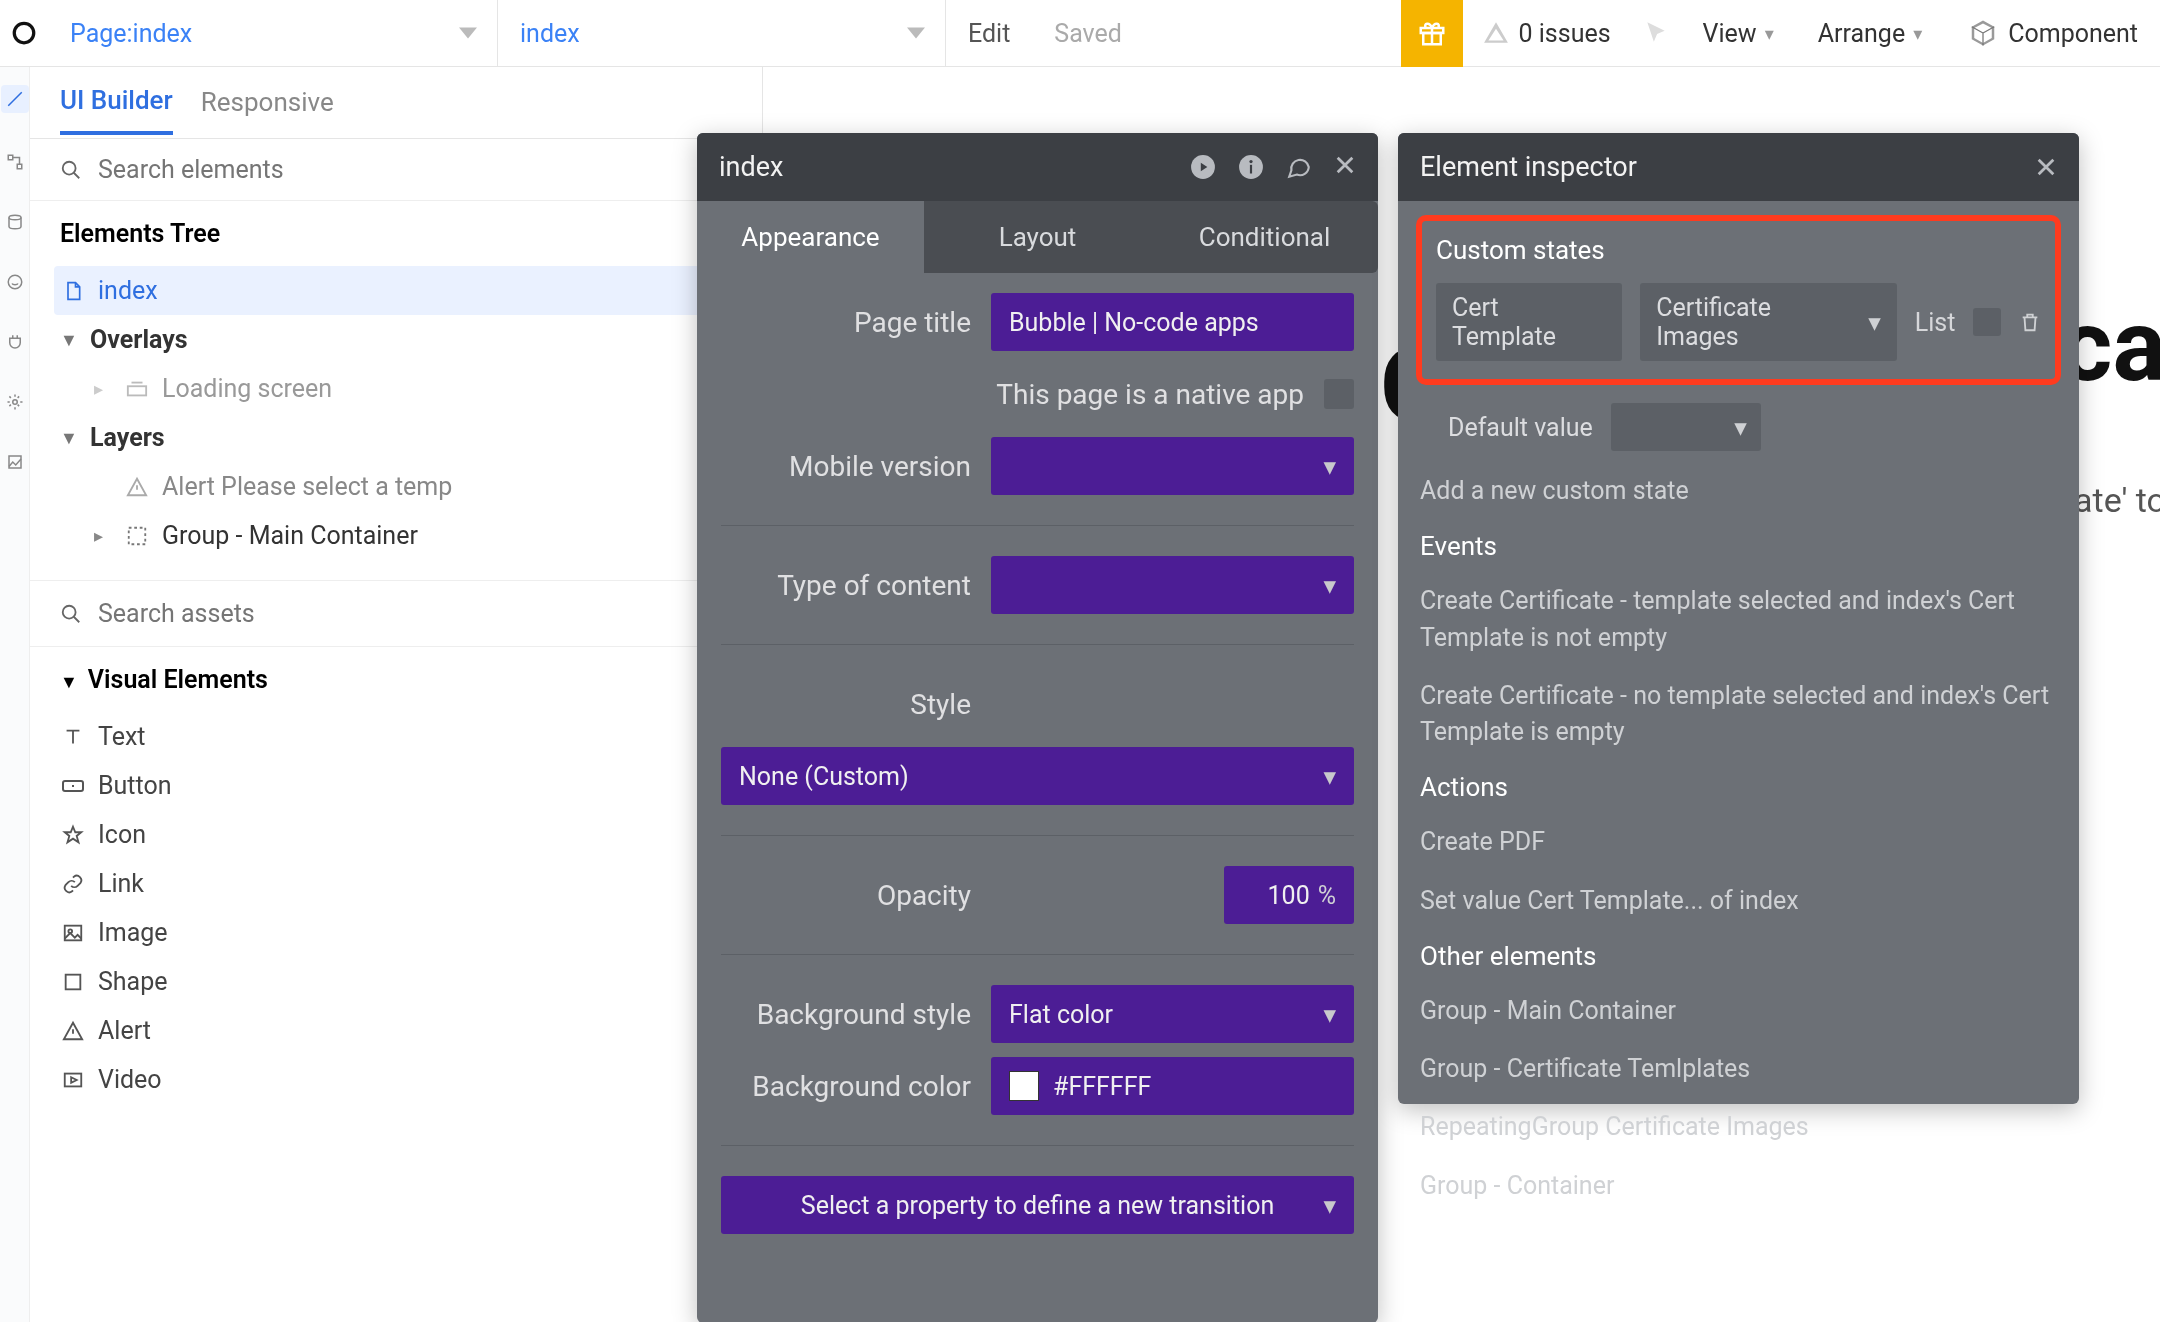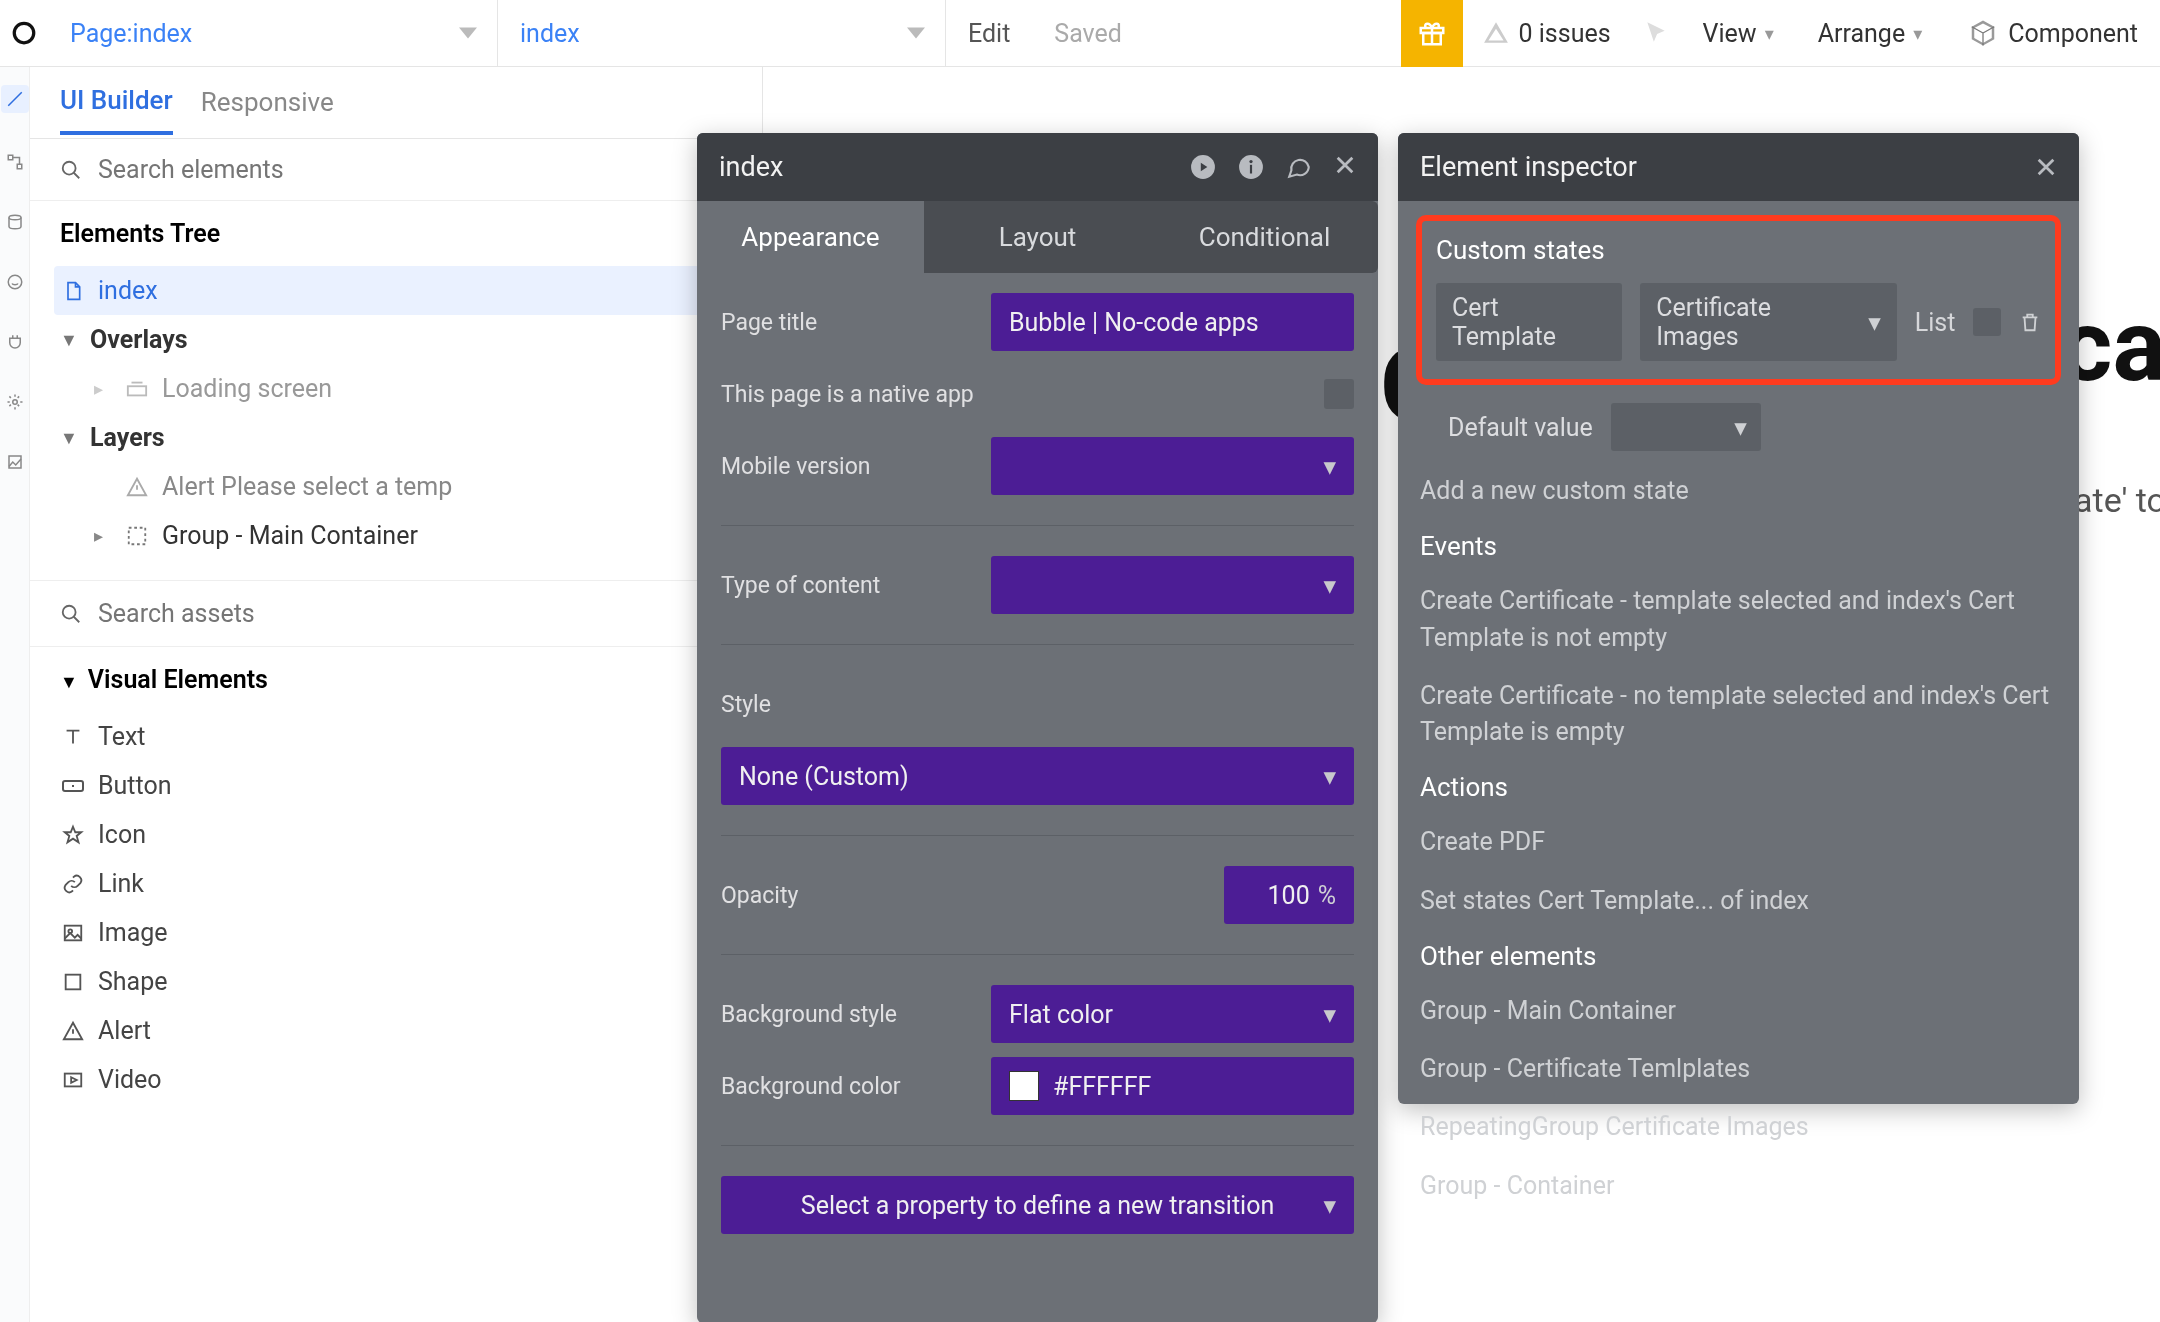--- a/index.html
+++ b/index.html
@@ -62,21 +62,21 @@
   .panel.index { left:697px; top:133px; width:681px; height:1190px;}
   .panel.insp  { left:1398px; top:133px; width:681px; height:971px;}
   .phead { background:#3c3f44; height:68px; display:flex; align-items:center; padding:0 22px; border-radius:6px 6px 0 0;}
   .phead .title{ font-size:27px; color:#f2f2f2;}
   .phead .hicons{ margin-left:auto; display:flex; gap:22px; color:#b8bbc0; font-size:26px;}
   .ptabs { background:#4a4d52; display:flex; height:72px;border-radius:6px;}
   .ptab { flex:1; display:flex; align-items:center; justify-content:center; font-size:26px; color:#d8dadd;}
   .ptab.active{ background:#6c7076; color:#fff;}
   .pbody { padding: 20px 24px; display:flex; flex-direction:column; gap:14px;}
   .prow { display:flex; align-items:center; gap:20px; min-height:58px;}
-  .plabel { font-size:23px; color:#e0e0e2; flex:0 0 250px;}
+  .plabel { font-size:28px; color:#e0e0e2; flex:0 0 250px;text-align:right;}
   .pfield { flex:1; background:#4c1d95; height:58px; border-radius:3px; display:flex; align-items:center; padding:0 18px; font-size:25px; color:#f0f0f0; position:relative;}
   .pfield .caret{ margin-left:auto; color:#c8c9cc;}
   .pcheck { width:30px; height:30px; background:#5c6066; border-radius:3px; margin-left:auto;}
   .sep { height:1px; background:#5c6066; margin:16px 0;}
   .swatch { width:30px; height:30px; background:#fff; border:1px solid #333; margin-right:14px;}
   .oprow .pfield{ flex:0 0 auto; width:130px; margin-left:auto; justify-content:flex-end;}
   .oprow .unit{ color:#cfd1d4; margin-left:8px;}
   .fullfield { width:100%; }
 
   
@@ -521,21 +521,21 @@
         </div>
     </div>
     <div class="litem">Add a new custom state</div>
 
     <div class="subhead">Events</div>
     <div class="litem">Create Certificate - template selected and index's Cert Template is not empty</div>
     <div class="litem">Create Certificate - no template selected and index's Cert Template is empty</div>
 
     <div class="subhead">Actions</div>
     <div class="litem">Create PDF</div>
-    <div class="litem">Set states Cert Template... of index</div>
+    <div class="litem">Set value Cert Template... of index</div>
 
     <div class="subhead">Other elements</div>
     <div class="litem">Group - Main Container</div>
     <div class="litem">Group - Certificate Temlplates</div>
     <div class="litem">RepeatingGroup Certificate Images</div>
     <div class="litem">Group - Container</div>
   </div>
 </div>
 
 </body></html>

